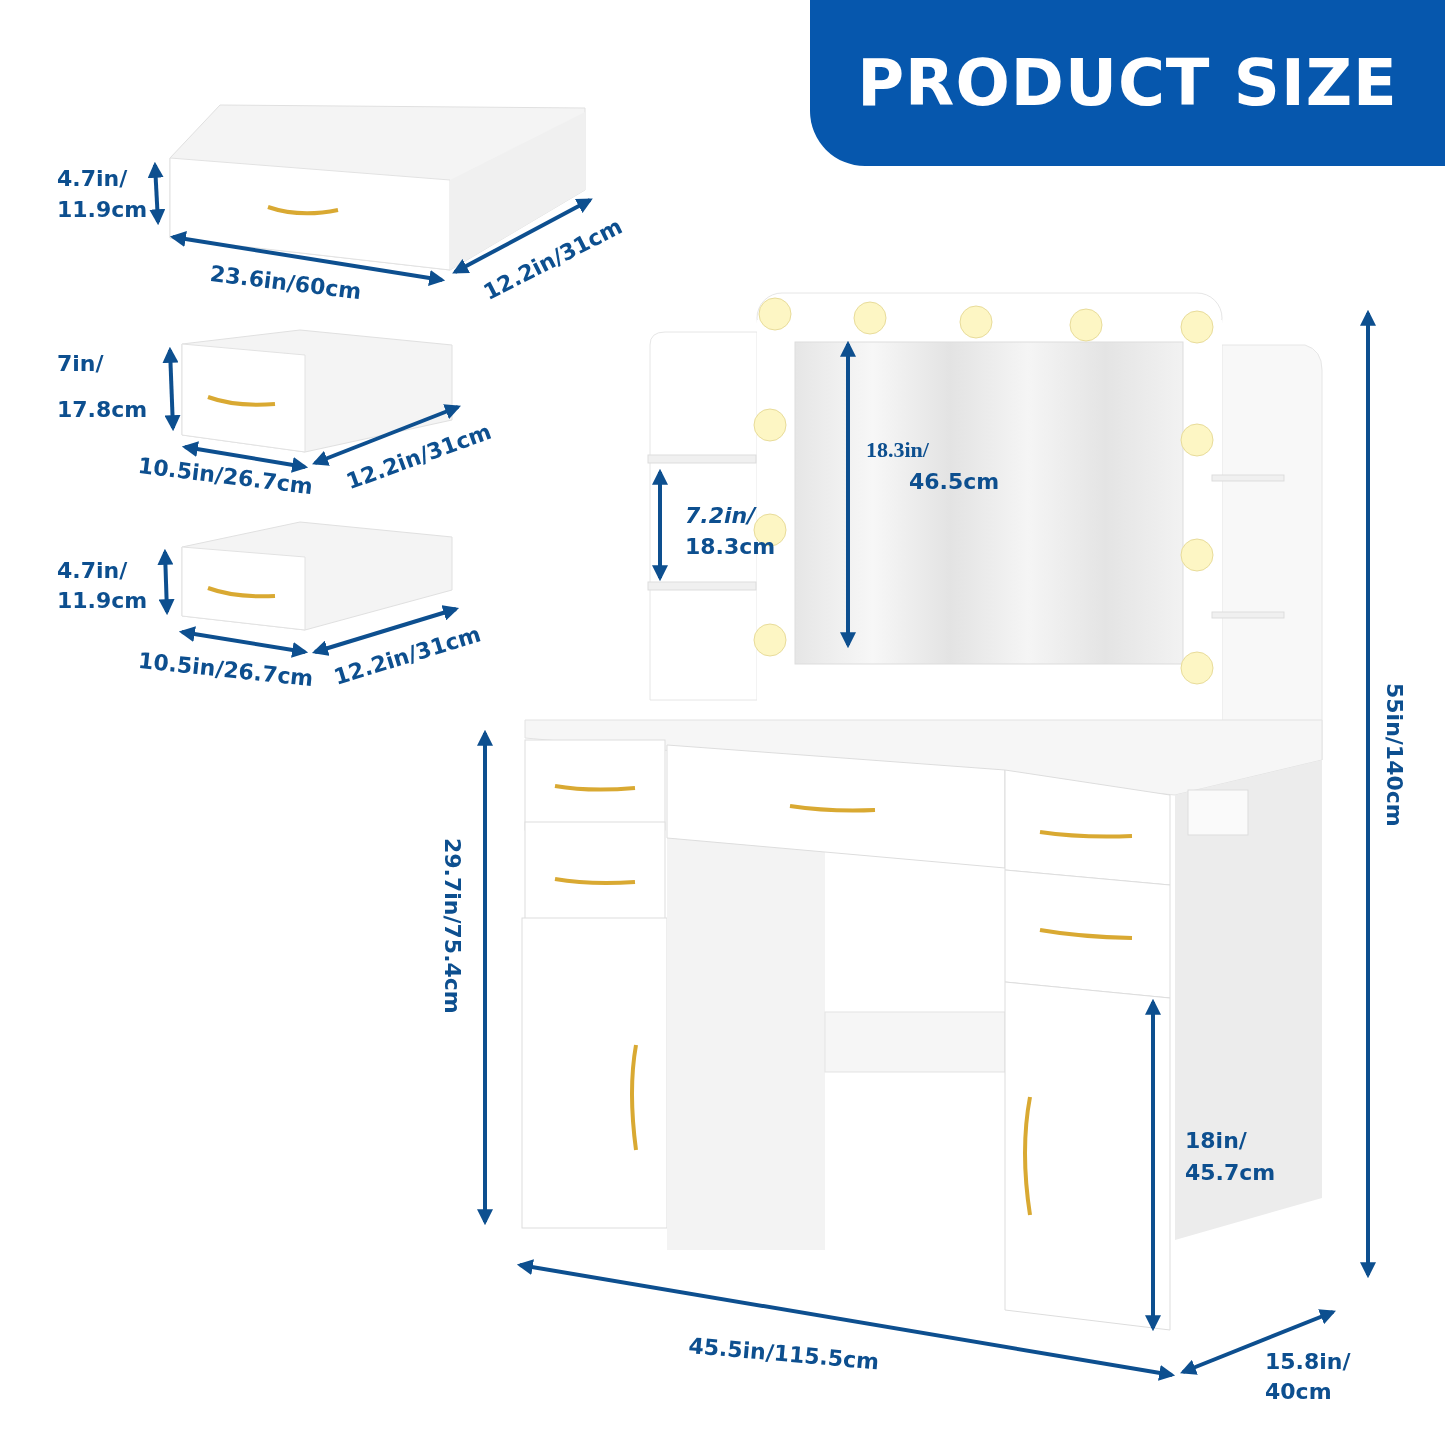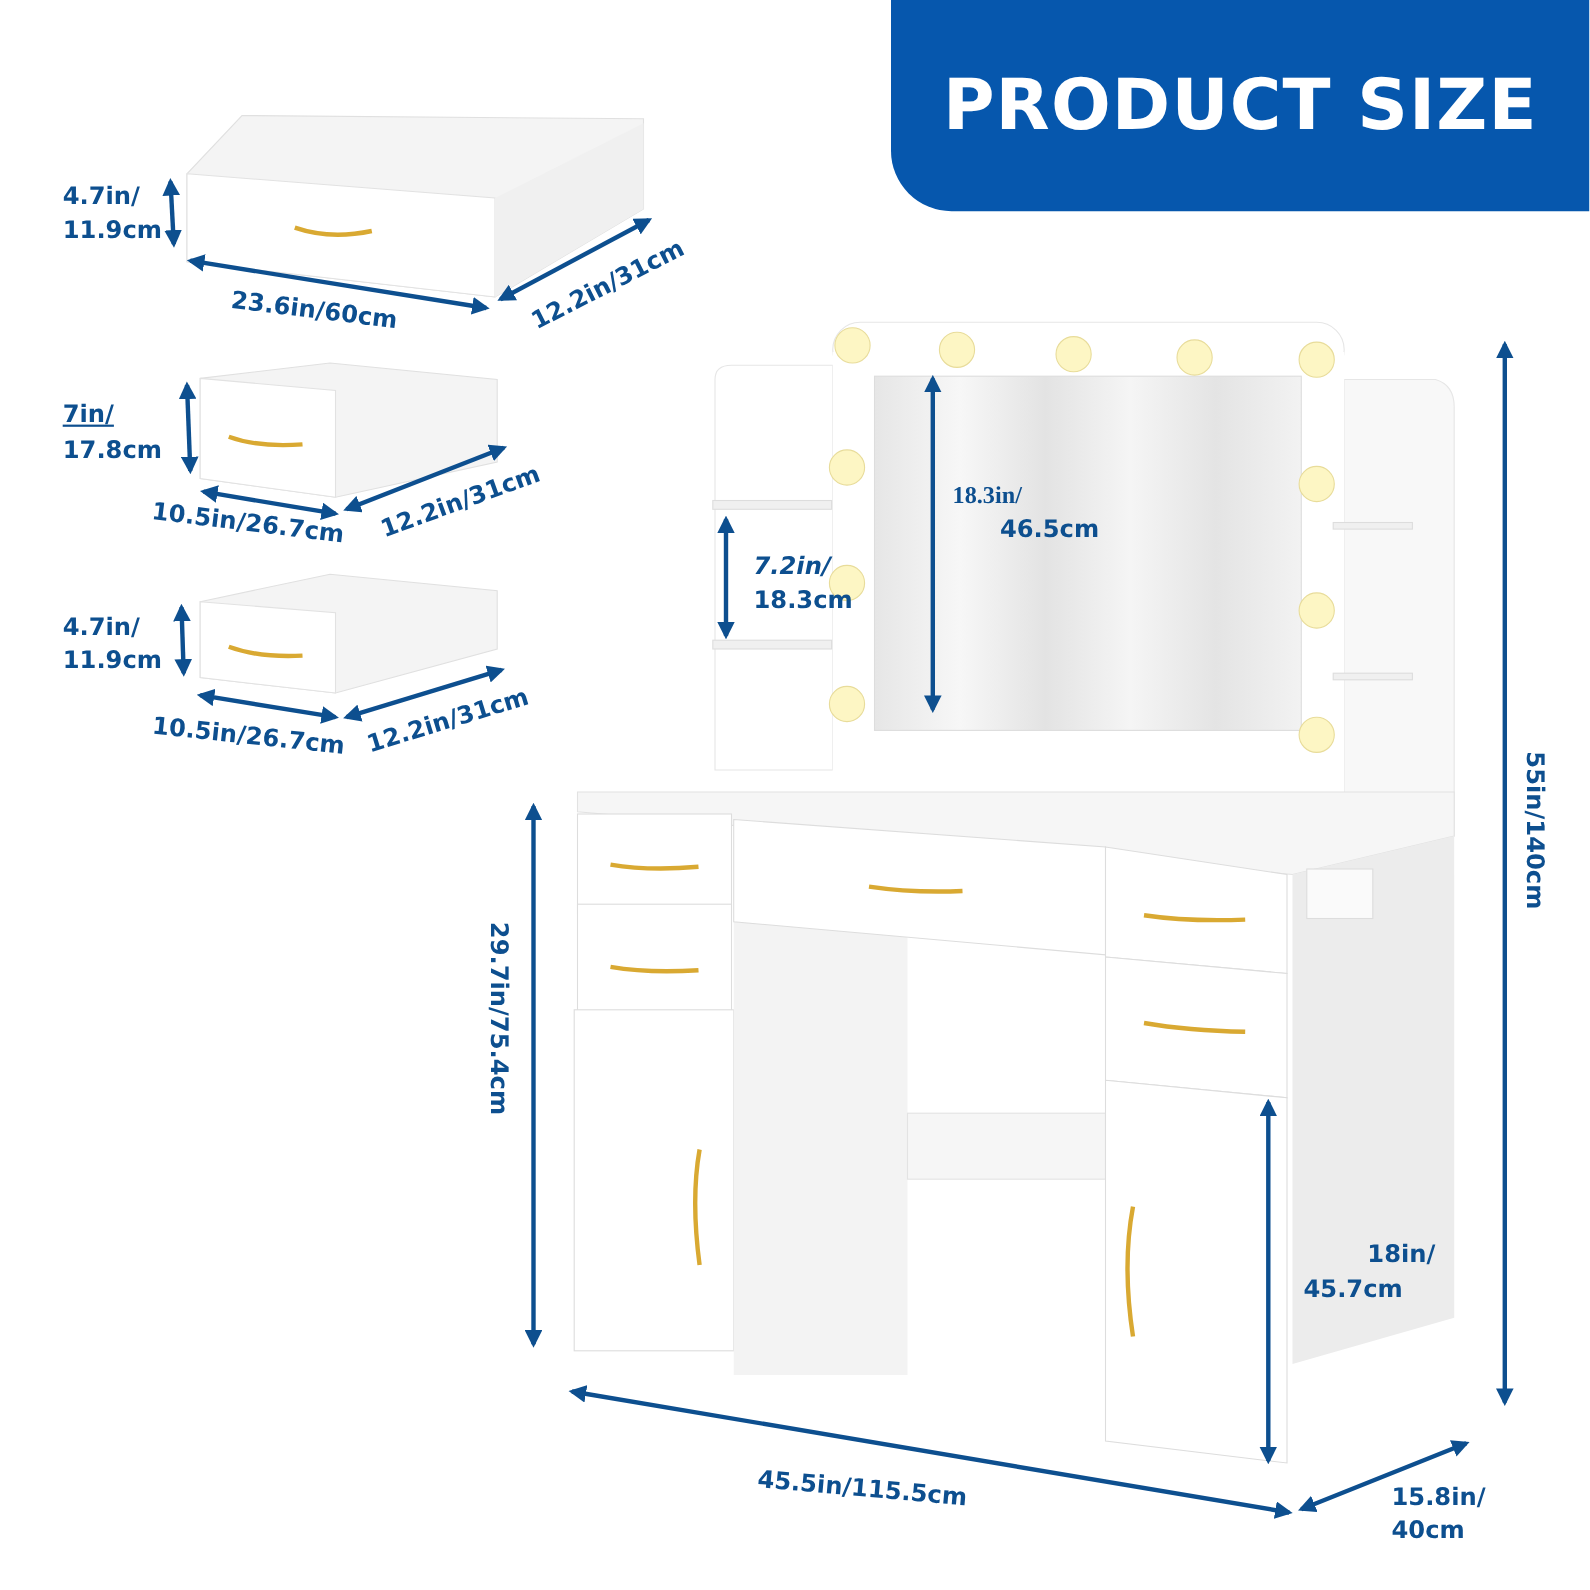--- a/index.html
+++ b/index.html
@@ -1,17 +1,17 @@
 <!DOCTYPE html>
 <html><head>
 <meta charset="utf-8">
 <style>
   html,body{margin:0;padding:0;background:#fff;}
   body{width:1445px;height:1445px;position:relative;overflow:hidden;font-family:"DejaVu Sans","Liberation Sans",sans-serif;}
-  .banner{position:absolute;left:810px;top:0;width:635px;height:192px;background:#0657ad;border-bottom-left-radius:55px;display:flex;align-items:center;justify-content:center;}
+  .banner{position:absolute;left:810px;top:0;width:635px;height:166px;background:#0657ad;border-bottom-left-radius:55px;display:flex;align-items:center;justify-content:center;}
   .banner span{color:#fff;font-weight:bold;font-size:64px;letter-spacing:1px;font-family:"DejaVu Sans",sans-serif;}
   .lbl{position:absolute;color:#0d4f8f;font-weight:bold;font-size:22px;line-height:31px;white-space:nowrap;font-family:"DejaVu Sans",sans-serif;}
   .rot{transform-origin:left top;}
   svg.layer{position:absolute;left:0;top:0;}
 </style>
 </head>
 <body>
 
 <div class="banner">
   <span>PRODUCT SIZE</span>
@@ -121,33 +121,33 @@
     <line x1="520" y1="1265" x2="1172" y2="1375"></line>
     <line x1="1183" y1="1372" x2="1333" y2="1312"></line>
   </g>
 </svg>
 
 <div class="lbl" style="left:57px;top:163px;">4.7in/</div>
 <div class="lbl" style="left:57px;top:194px;">11.9cm</div>
 <div class="lbl rot" style="left:212px;top:258px;transform:rotate(7deg);">23.6in/60cm</div>
 <div class="lbl rot" style="left:478px;top:280px;transform:rotate(-27deg);">12.2in/31cm</div>
 
-<div class="lbl" style="left:57px;top:362px;text-decoration:underline;">7in/</div>
+<div class="lbl" style="left:57px;top:348px;">7in/</div>
 <div class="lbl" style="left:57px;top:394px;">17.8cm</div>
 <div class="lbl rot" style="left:140px;top:450px;transform:rotate(7deg);">10.5in/26.7cm</div>
 <div class="lbl rot" style="left:342px;top:468px;transform:rotate(-20deg);">12.2in/31cm</div>
 
 <div class="lbl" style="left:57px;top:555px;">4.7in/</div>
 <div class="lbl" style="left:57px;top:585px;">11.9cm</div>
 <div class="lbl rot" style="left:140px;top:645px;transform:rotate(6deg);">10.5in/26.7cm</div>
 <div class="lbl rot" style="left:330px;top:663px;transform:rotate(-17deg);">12.2in/31cm</div>
 
 <div class="lbl" style="left:685px;top:500px;font-style:italic;">7.2in/</div>
 <div class="lbl" style="left:685px;top:531px;">18.3cm</div>
 <div class="lbl" style="left:866px;top:434px;font-family:Liberation Serif, serif;">18.3in/</div>
 <div class="lbl" style="left:866px;top:466px;margin-left:43px;">46.5cm</div>
 <div class="lbl rot" style="left:1410px;top:683px;transform:rotate(90deg);">55in/140cm</div>
 <div class="lbl rot" style="left:468px;top:838px;transform:rotate(90deg);">29.7in/75.4cm</div>
-<div class="lbl" style="left:1243px;top:1125px;">18in/</div>
+<div class="lbl" style="left:1185px;top:1125px;">18in/</div>
 <div class="lbl" style="left:1185px;top:1157px;">45.7cm</div>
 <div class="lbl rot" style="left:690px;top:1330px;transform:rotate(5deg);">45.5in/115.5cm</div>
 <div class="lbl" style="left:1265px;top:1346px;">15.8in/</div>
 <div class="lbl" style="left:1265px;top:1376px;text-align:right;">40cm</div>
 
 </body></html>

